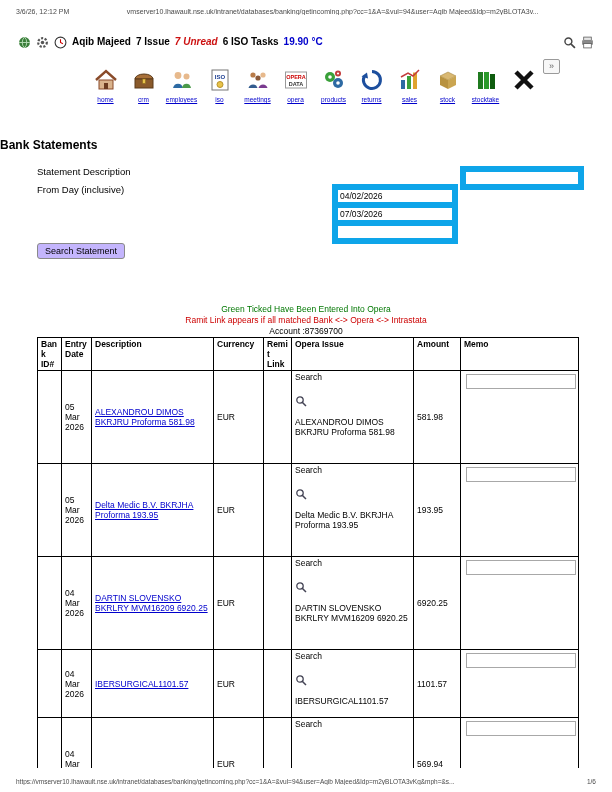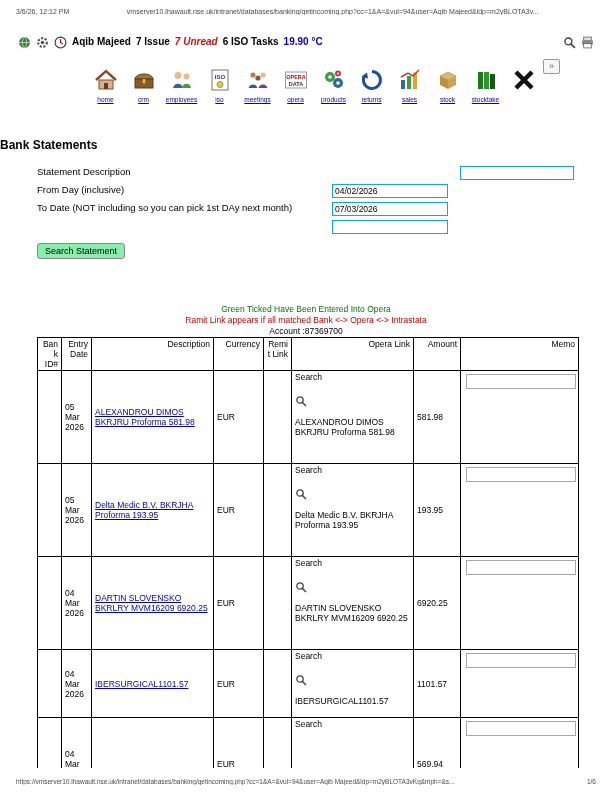--- a/index.html
+++ b/index.html
@@ -32,31 +32,31 @@
   #title1{top:138px;}
   #title2{top:272px;}
   .note{position:absolute;left:0;width:100%;text-align:center;font-size:8.5px;}
   #note-green{top:304px;color:#007700;}
   #note-red{top:315px;color:#cc0000;}
   #note-account{top:326px;color:#000;}
   
   .form{position:absolute;top:166px;left:37px;width:541px;font-size:9.5px;}
   .form-row{position:relative;margin-bottom:4px;min-height:14px;}
   .form-row .flabel{display:inline-block;max-width:295px;}
-  .finput{position:absolute;top:0;height:12px;border:1px solid #0ea5e9;background:#fff;
+  .finput{position:absolute;top:0;height:12px;border:6px solid #0ea5e9;background:#fff;
         font-size:8.5px;padding:0 2px;font-family:inherit;}
   .finput.at-dates{left:295px;width:110px;}
   .finput.at-right{left:423px;width:108px;}
   .search-btn{position:absolute;top:243px;left:37px;font-size:9px;padding:2px 7px;
-        border:1px solid #8a8a8a;border-radius:3px;background:#86efac;font-family:inherit;}
+        border:1px solid #8a8a8a;border-radius:3px;background:#c4b5fd;font-family:inherit;}
   
   .table-wrap{position:absolute;top:337px;left:37px;width:543px;height:431px;overflow:hidden;}
   table.receipts{border-collapse:collapse;width:541px;table-layout:fixed;font-size:8.5px;}
   .receipts th,.receipts td{border:1px solid #000;padding:1px 3px;word-wrap:break-word;overflow:hidden;}
-  .receipts th{text-align:right;vertical-align:top;font-weight:normal;height:28px;font-size:8.5px;}
+  .receipts th{text-align:left;vertical-align:top;font-weight:bold;height:28px;font-size:8.5px;}
   .receipts td{vertical-align:middle;}
   tr.r-tall td{height:90px;}
   tr.r-mid td{height:65px;}
   tr.r-last td{height:90px;}
   td.c-opera{vertical-align:top;}
   td.c-memo{vertical-align:top;}
   .desc-link{color:#0000cc;text-decoration:underline;cursor:pointer;}
   .search-label{margin-bottom:13px;}
   .mag{display:inline-block;margin-bottom:6px;cursor:pointer;}
   .opera-text{margin-top:2px;}
@@ -245,21 +245,20 @@
   <div class="form">
     <div class="form-row">
       <span class="flabel">Statement Description</span>
       <input type="text" class="finput at-right" value="" style="">
     </div>
     <div class="form-row">
       <span class="flabel">From Day (inclusive)</span>
       <input type="text" class="finput at-dates" value="04/02/2026" style="">
     </div>
     <div class="form-row">
-      <span class="flabel">To Date (NOT including so you can pick 1st DAy next month)</span>
       <input type="text" class="finput at-dates" value="07/03/2026" style="">
     </div>
     <div class="form-row">
       <input type="text" class="finput at-dates" value="" style="">
     </div>
   </div>
   <button class="search-btn">Search Statement</button>
 
   <div class="note" id="note-red">Ramit Link appears if all matched Bank &lt;-&gt; Opera &lt;-&gt; Intrastata</div>
   <div class="note" id="note-green">Green Ticked Have Been Entered Into Opera</div>
@@ -277,21 +276,21 @@
           <col style="width:47px">
           <col style="width:118px">
       </colgroup>
       <thead>
         <tr>
           <th>Bank ID#</th>
           <th>Entry Date</th>
           <th>Description</th>
           <th>Currency</th>
           <th>Remit Link</th>
-          <th>Opera Link</th>
+          <th>Opera Issue</th>
           <th>Amount</th>
           <th>Memo</th>
         </tr>
       </thead>
       <tbody>
         <tr class="r-tall">
           <td></td>
           <td>05 Mar 2026</td>
           <td><a class="desc-link">ALEXANDROU DIMOS BKRJRU Proforma 581.98</a></td>
           <td>EUR</td>

